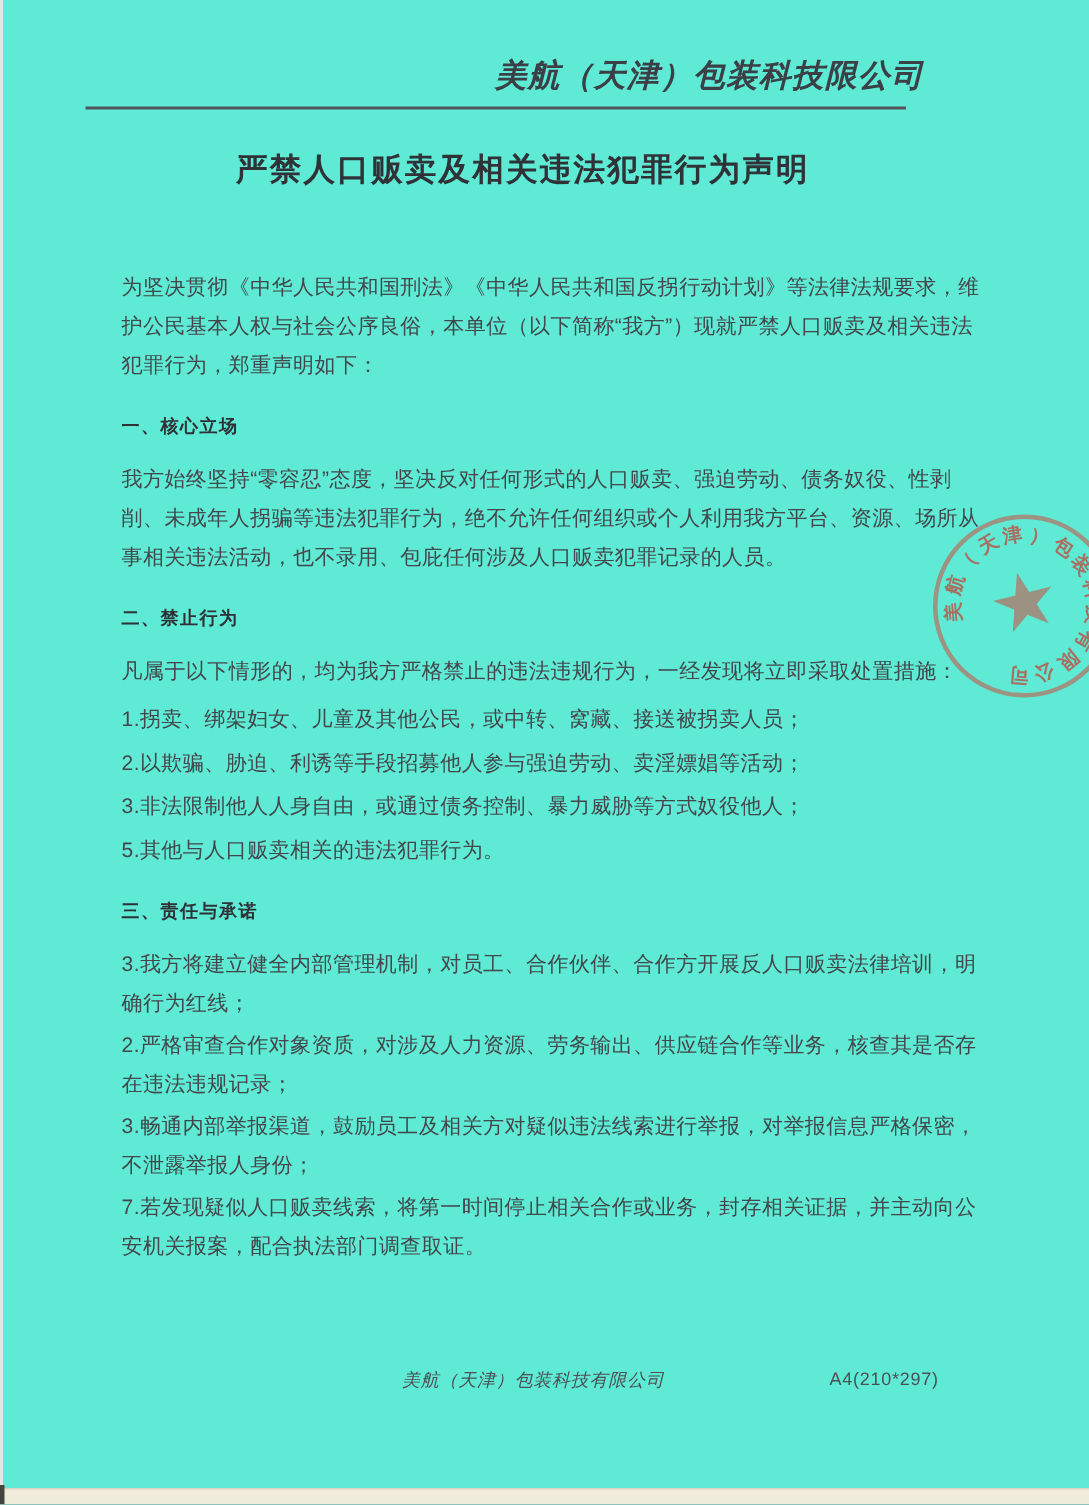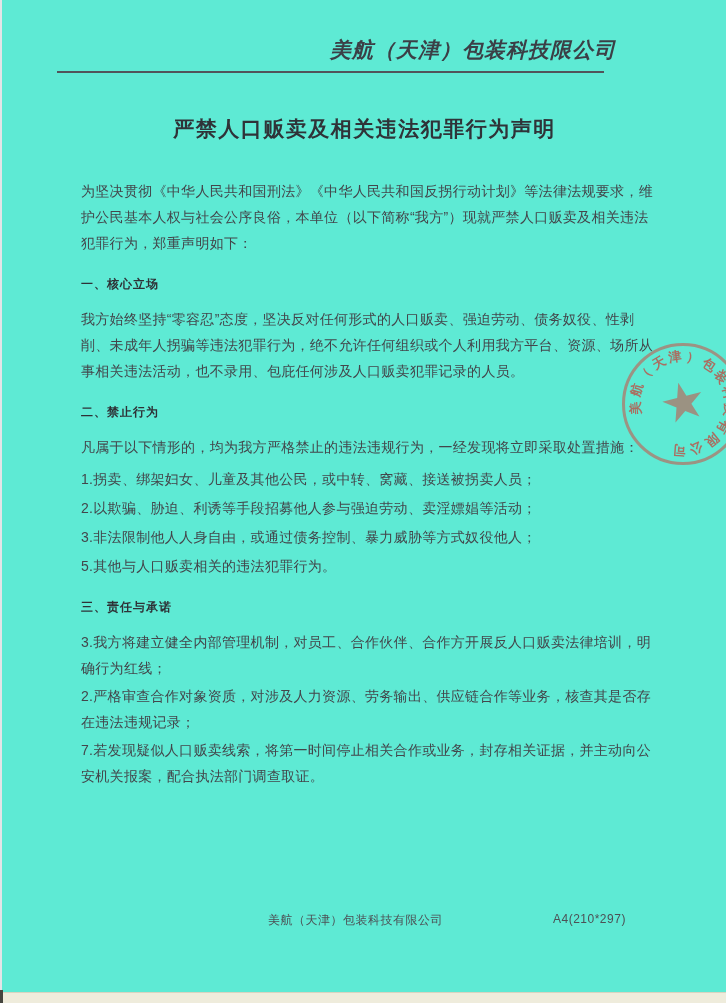--- a/index.html
+++ b/index.html
@@ -19,21 +19,21 @@
     position:absolute; left:57px; top:36px; width:547px;
     border-bottom:2px solid #51545a; padding-bottom:7px; text-align:right;
     font-family:"Liberation Serif","DejaVu Serif",serif;
     font-style:italic; font-weight:600; font-size:21px; letter-spacing:1px; color:#3b3f46;
     white-space:nowrap;
   }
   .doc-header span { position:relative; left:12px; }
 
   
   .doc-title {
-    position:absolute; top:99px; left:81px; width:573px; margin:16px; padding-right:38px;
+    position:absolute; top:99px; left:81px; width:573px; margin:0; padding-right:38px;
     box-sizing:border-box; text-align:center;
     font-family:"Liberation Serif","DejaVu Serif",serif;
     font-size:21px; font-weight:bold; letter-spacing:1.5px; color:#2f3338;
   }
 
   
   .doc-body {
     position:absolute; left:81px; top:178px; width:573px;
     font-size:14px; line-height:26px; color:#43464b; letter-spacing:0.3px;
   }
@@ -43,21 +43,21 @@
     margin:14px 0 8px; font-size:12px; line-height:28px;
     font-weight:bold; color:#2e3136; letter-spacing:1px;
   }
   .doc-body p.lead { margin:0 0 6px; }
   .doc-body p.item { margin:0 0 3px; }
   .doc-body p.item2 { margin:0 0 2px; }
 
   
   .doc-footer { position:absolute; top:912px; left:0; width:726px; height:20px;
                 font-size:12px; color:#4d5055; letter-spacing:0.5px; }
-  .doc-footer .f-company { position:absolute; left:268px; }
+  .doc-footer .f-company { position:absolute; left:268px;font-style:italic; }
   .doc-footer .f-paper   { position:absolute; left:553px; }
 
   
   .stamp {
     position:absolute; left:622px; top:343px; width:122px; height:122px;
     box-sizing:border-box; border:3.5px solid rgba(208,74,64,0.55);
     border-radius:50%; color:rgba(200,62,52,0.72);
   }
   .stamp .arc-char {
     position:absolute; width:14px; height:14px; font-size:13px; font-weight:bold;
@@ -89,20 +89,21 @@
     <h2>二、禁止行为</h2>
     <p class="para lead">凡属于以下情形的，均为我方严格禁止的违法违规行为，一经发现将立即采取处置措施：</p>
     <p class="item">1.拐卖、绑架妇女、儿童及其他公民，或中转、窝藏、接送被拐卖人员；</p>
     <p class="item">2.以欺骗、胁迫、利诱等手段招募他人参与强迫劳动、卖淫嫖娼等活动；</p>
     <p class="item">3.非法限制他人人身自由，或通过债务控制、暴力威胁等方式奴役他人；</p>
     <p class="item">5.其他与人口贩卖相关的违法犯罪行为。</p>
 
     <h2>三、责任与承诺</h2>
     <p class="item item2">3.我方将建立健全内部管理机制，对员工、合作伙伴、合作方开展反人口贩卖法律培训，明确行为红线；</p>
     <p class="item item2">2.严格审查合作对象资质，对涉及人力资源、劳务输出、供应链合作等业务，核查其是否存在违法违规记录；</p>
+    <p class="item item2">3.畅通内部举报渠道，鼓励员工及相关方对疑似违法线索进行举报，对举报信息严格保密，不泄露举报人身份；</p>
     <p class="item item2">7.若发现疑似人口贩卖线索，将第一时间停止相关合作或业务，封存相关证据，并主动向公安机关报案，配合执法部门调查取证。</p>
   </div>
 
   <div class="doc-footer">
     <span class="f-company">美航（天津）包装科技有限公司</span>
     <span class="f-paper">A4(210*297)</span>
   </div>
 
   <div class="stamp">
     <span class="stamp-star">★</span>

